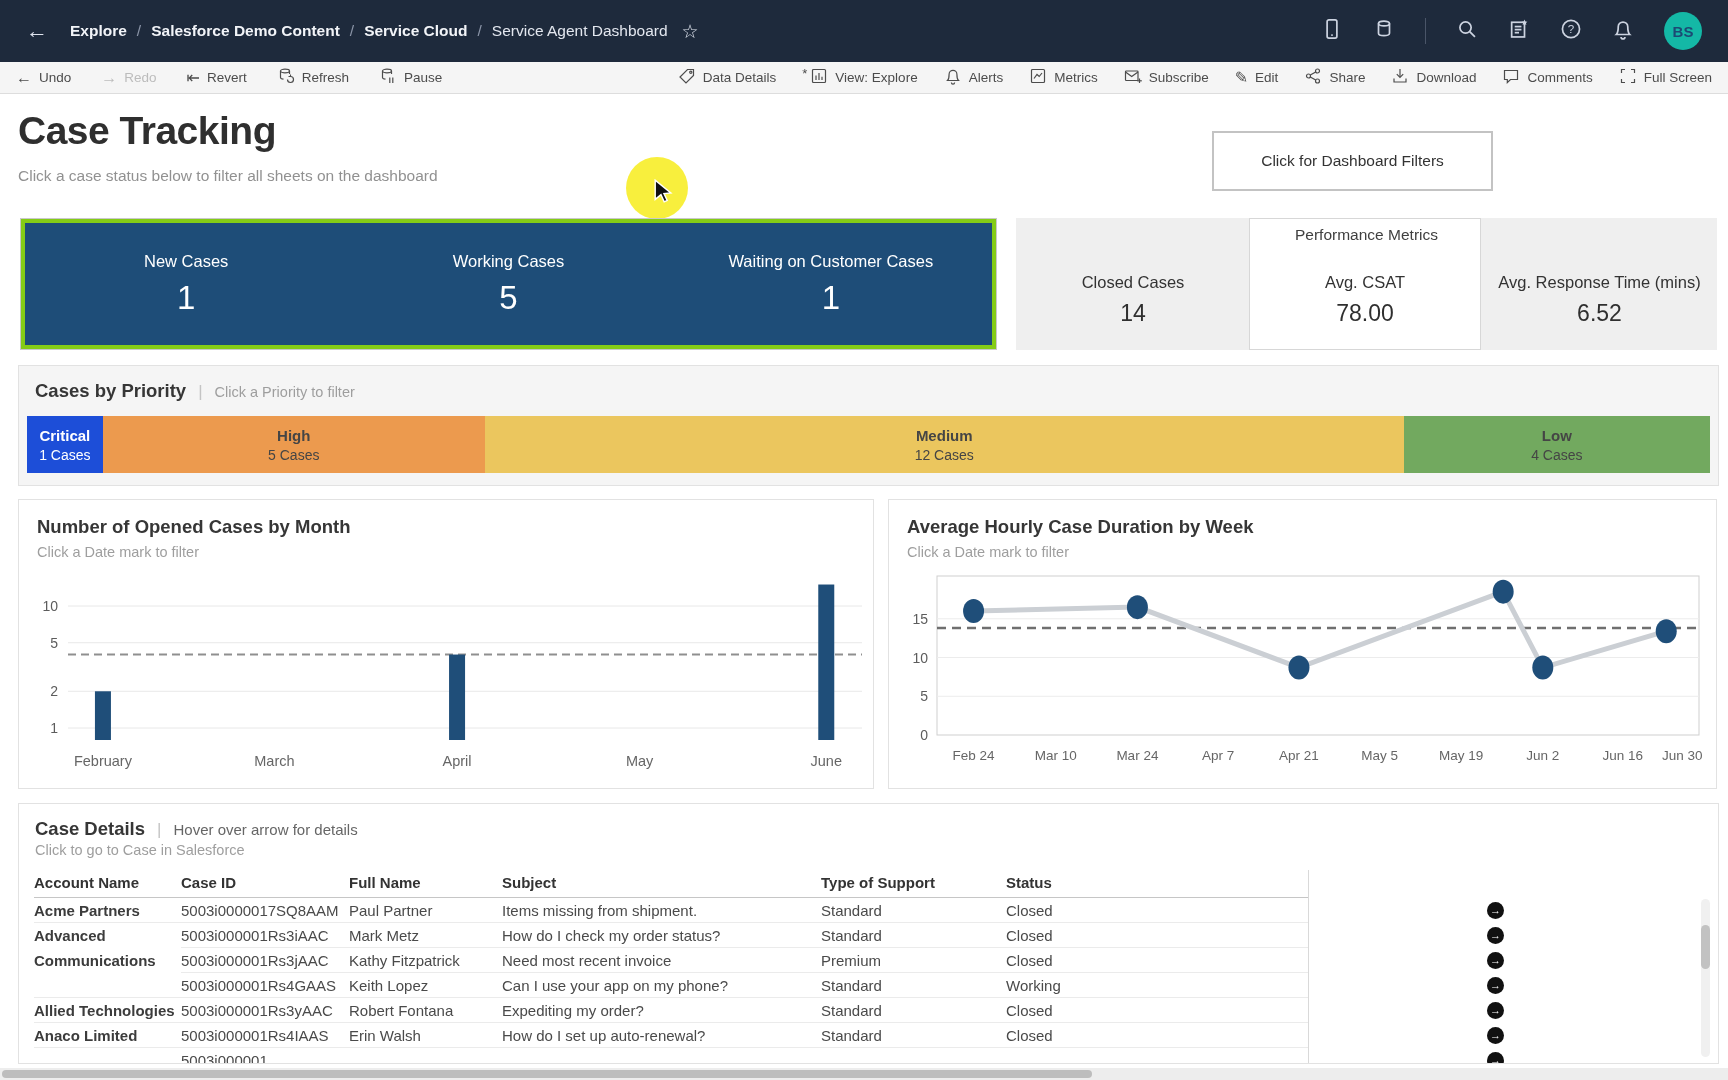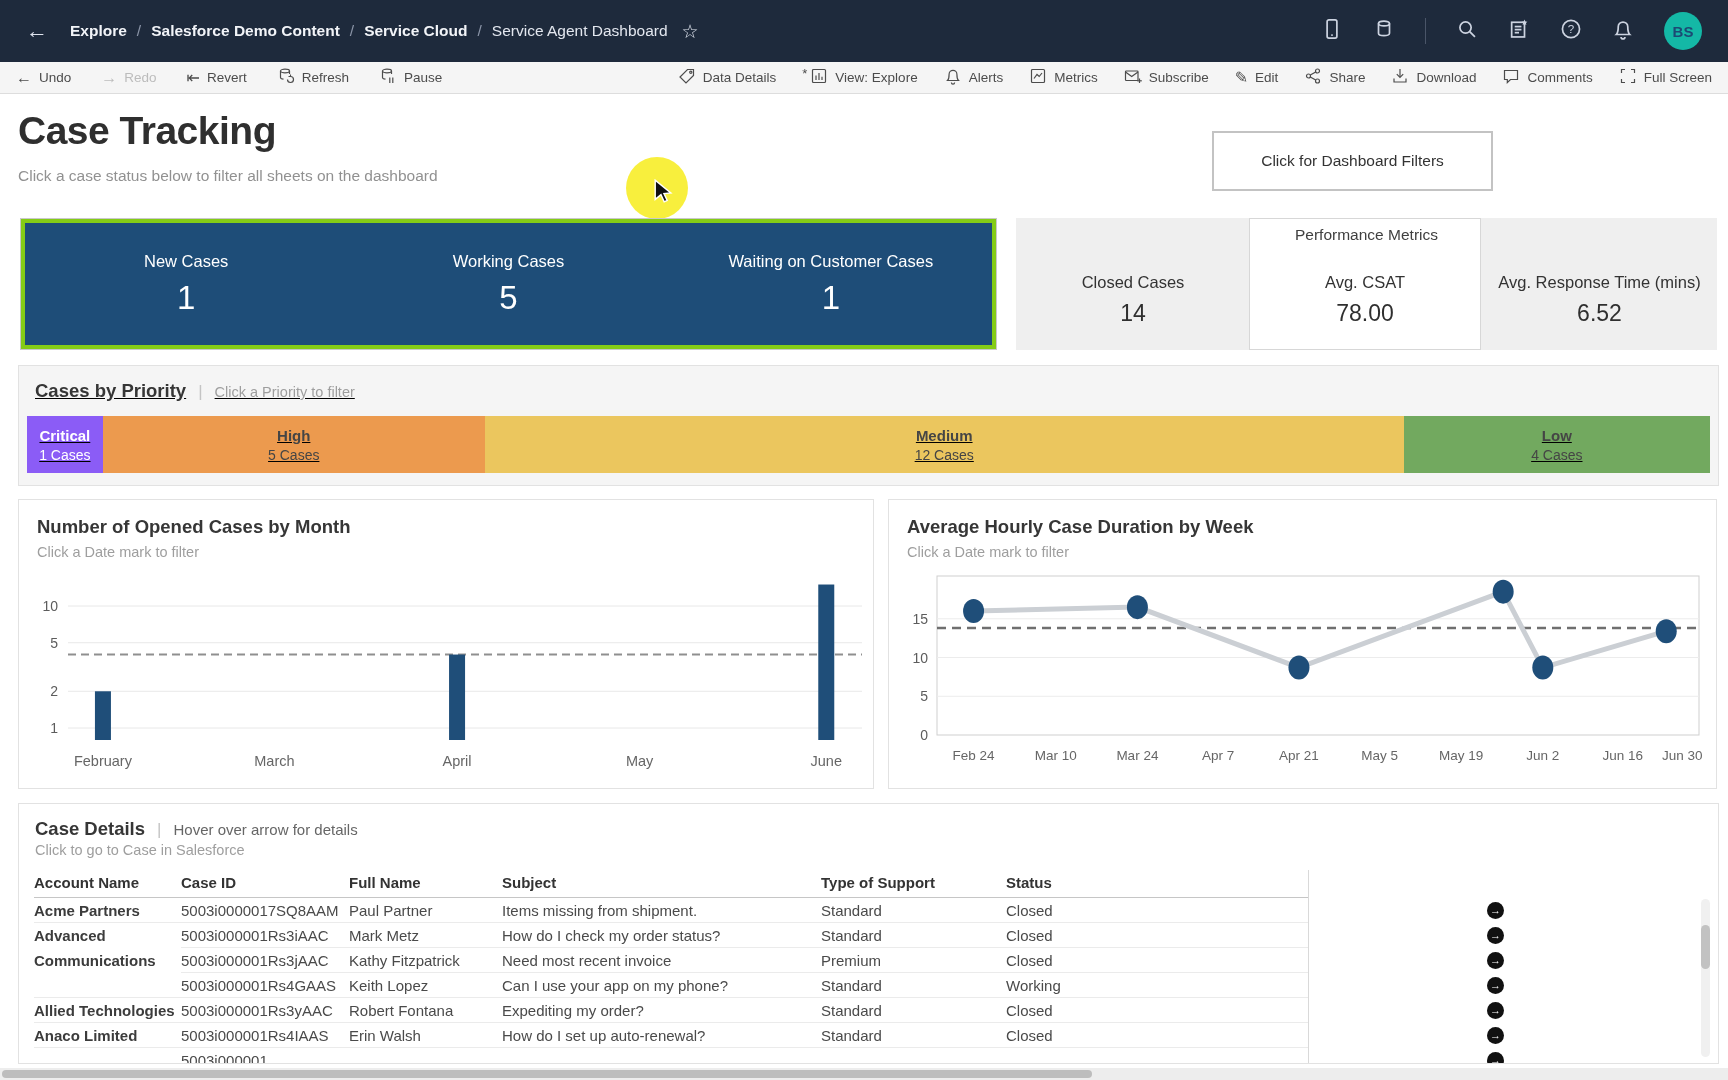--- a/index.html
+++ b/index.html
@@ -47,21 +47,21 @@
   
   .perf { position:absolute; left:1016px; top:123px; width:701px; height:132px; background:#efefef; }
   .perf-title { position:absolute; left:0; top:8px; width:100%; text-align:center; font-size:15.5px; color:#404040; }
   .perf-card-raised { position:absolute; left:233px; top:0; width:232px; height:132px; background:#fff; border:1px solid #d7d7d7; }
   .perf-box { position:absolute; top:34px; height:96px; display:flex; flex-direction:column; align-items:center; justify-content:center; gap:8px; }
   .perf-box .lbl { font-size:16.5px; color:#333; }
   .perf-box .val { font-size:23px; color:#2f2f2f; }
 
   
   .panel { background:#fff; border:1px solid #e2e2e2; position:absolute; }
-  .priority-panel { left:18px; top:270px; width:1701px; height:121px; background:#f5f5f5;text-decoration:underline; }
+  .priority-panel { left:18px; top:270px; width:1701px; height:121px; background:#f5f5f5; }
   .panel-titlebar { display:flex; align-items:baseline; gap:12px; padding:14px 16px 8px; }
   .panel-title { font-size:18.5px; font-weight:600; color:#363636; }
   .panel-div { color:#c4c4c4; font-size:17px; }
   .panel-hint { font-size:14.5px; color:#9e9e9e; }
   .priority-bar { display:flex; margin:6px 8px 0; height:57px; }
   .pseg { display:flex; flex-direction:column; align-items:center; justify-content:center; gap:3px; cursor:pointer; }
   .pseg-label { font-size:15px; font-weight:bold; }
   .pseg-count { font-size:14px; }
 
   
@@ -300,21 +300,21 @@
       </div>
     </section>
 
     <section class="panel priority-panel">
       <div class="panel-titlebar">
         <span class="panel-title">Cases by Priority</span>
         <span class="panel-div">|</span>
         <span class="panel-hint">Click a Priority to filter</span>
       </div>
       <div class="priority-bar">
-          <div class="pseg" style="width: 4.5%; background: #8b5cf6; color: rgb(255, 255, 255);">
+          <div class="pseg" style="width: 4.5%; background: #1d4ed8; color: rgb(255, 255, 255);">
             <div class="pseg-label">Critical</div>
             <div class="pseg-count">1 Cases</div>
           </div>
           <div class="pseg" style="width: 22.7%; background: rgb(236, 154, 78); color: rgb(69, 69, 69);">
             <div class="pseg-label">High</div>
             <div class="pseg-count">5 Cases</div>
           </div>
           <div class="pseg" style="width: 54.6%; background: rgb(235, 198, 94); color: rgb(69, 69, 69);">
             <div class="pseg-label">Medium</div>
             <div class="pseg-count">12 Cases</div>

